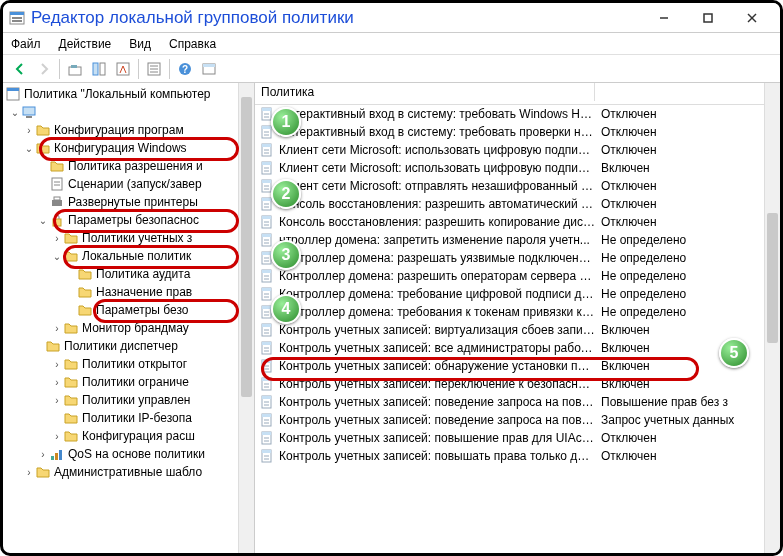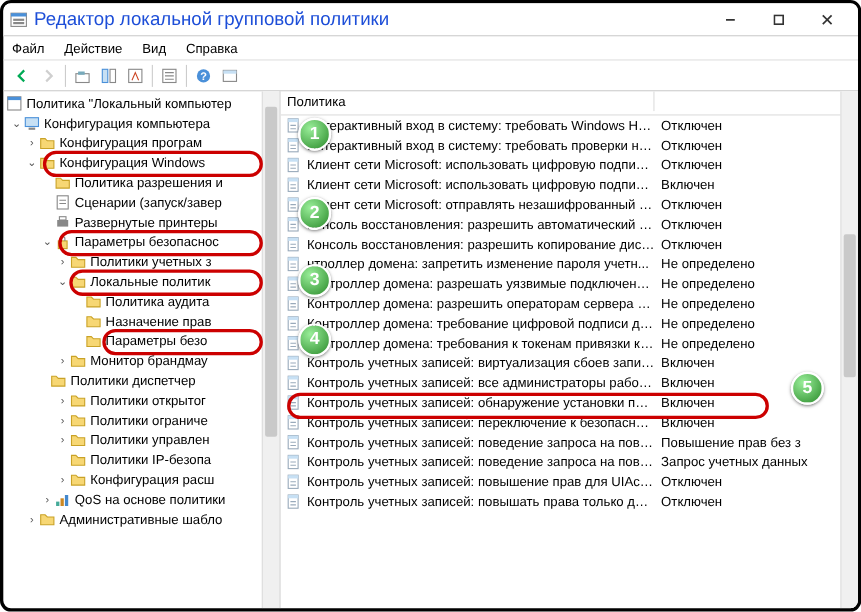--- a/index.html
+++ b/index.html
@@ -141,21 +141,20 @@
       <span style="margin-left:auto;padding-right:2px;color:#888;">^</span>
     </div>
     <div class="tree-row" style="padding-left:6px">
         <span class="chev">⌄</span>
         <span class="ticon">
           <svg viewBox="0 0 16 16">
             <rect x="2" y="3" width="12" height="8" fill="#c7e0f4" stroke="#4a90d9"></rect>
             <rect x="5" y="12" width="6" height="2" fill="#888"></rect>
           </svg>
         </span>
-        <span>Конфигурация компьютера</span>
       </div>
     <div class="tree-row" style="padding-left:20px">
         <span class="chev">›</span>
         <span class="ticon">
           <svg viewBox="0 0 16 16">
             <path class="folder" d="M2 4h4l2 2h6v7H2z"></path>
           </svg>
         </span>
         <span>Конфигурация програм</span>
       </div>

